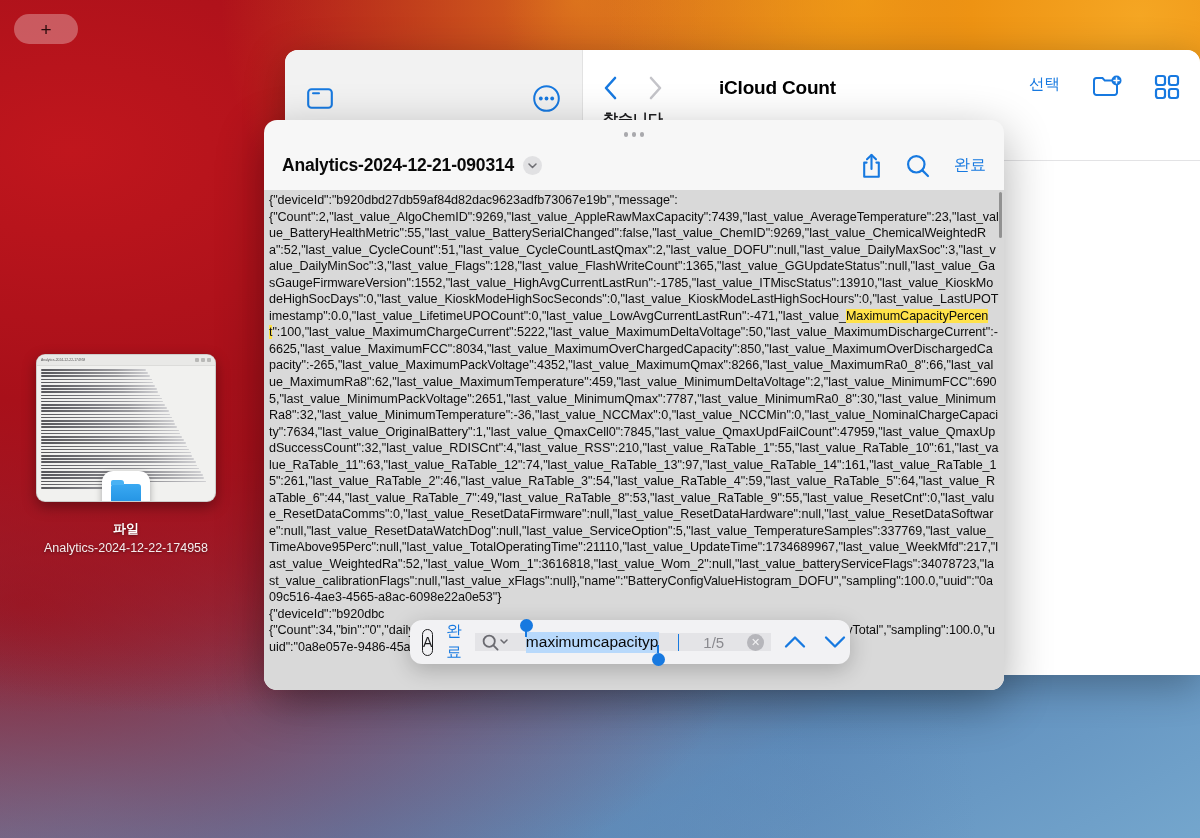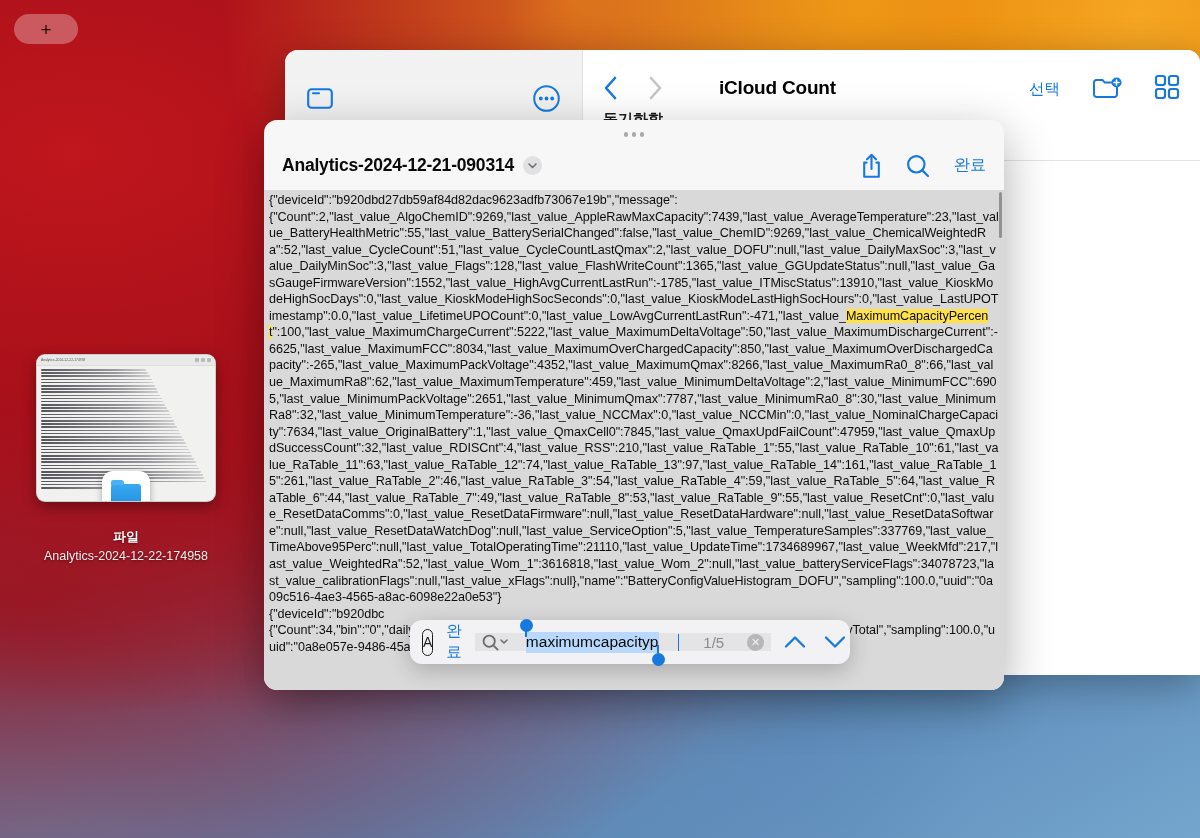--- a/index.html
+++ b/index.html
@@ -65,21 +65,21 @@
   .appcard-icon .folder {
     width: 30px; height: 23px; border-radius: 3px 3px 4px 4px;
     background: linear-gradient(180deg, #3aa9f2 0%, #1f8fe0 100%);
     position: relative;
   }
   .appcard-icon .folder:before {
     content: ""; position: absolute; top: -4px; left: 0; width: 13px; height: 5px;
     background: #49b2f4; border-radius: 2px 3px 0 0;
   }
   .appcard-label {
-    margin-top: 26px; text-align: center; color: #ffffff;
+    margin-top: 18px; text-align: center; color: #ffffff;
     font-size: 13px; font-weight: 700; text-shadow: 0 1px 3px rgba(0,0,0,0.45);
   }
   .appcard-sub {
     margin-top: 3px; text-align: center; color: rgba(255,255,255,0.92);
     font-size: 12.5px; line-height: 15px; text-shadow: 0 1px 3px rgba(0,0,0,0.45);
     word-break: break-all; padding: 0 2px;
   }
 
   
   .files-win {
@@ -105,21 +105,21 @@
   .icon-btn { color: #1779e0; display: flex; align-items: center; justify-content: center; }
 
   .files-main { flex: 1; position: relative; background: #ffffff; }
   .fm-toolbar {
     height: 58px; display: flex; align-items: flex-end; padding: 0 20px 8px 20px; gap: 0;
   }
   .fm-nav { display: flex; align-items: center; gap: 30px; color: #1779e0; }
   .fm-title {
     margin-left: 26px; font-size: 19px; font-weight: 600; color: #000; letter-spacing: -0.2px;
   }
-  .fm-right { margin-left: auto; display: flex; align-items: flex-end; gap: 32px; }
+  .fm-right { margin-left: auto; display: flex; align-items: flex-start; gap: 32px; }
   .fm-right .txtbtn { color: #1779e0; font-size: 15.5px; }
 
   .fm-banner { padding: 2px 20px 10px 20px; }
   .fm-banner .b1 { font-size: 15px; font-weight: 700; color: #1c1c1e; }
   .fm-banner .b2 { font-size: 14.5px; color: #6b6b70; margin-top: 2px; }
   .fm-divider { height: 1px; background: #e3e3e5; margin: 0 0 0 0; }
 
   .fm-grid { display: flex; flex-wrap: wrap; padding: 16px 0 0 4px; gap: 0; }
   .fm-item { width: 122px; text-align: center; padding: 0 6px; margin-bottom: 26px; }
   .thumb-doc {
@@ -389,21 +389,21 @@
                 <rect x="2" y="2" width="9" height="9" rx="2.2" stroke="#1779e0" stroke-width="2.2"></rect>
                 <rect x="15" y="2" width="9" height="9" rx="2.2" stroke="#1779e0" stroke-width="2.2"></rect>
                 <rect x="2" y="15" width="9" height="9" rx="2.2" stroke="#1779e0" stroke-width="2.2"></rect>
                 <rect x="15" y="15" width="9" height="9" rx="2.2" stroke="#1779e0" stroke-width="2.2"></rect>
               </svg>
             </span>
           </div>
         </div>
 
         <div class="fm-banner">
-          <div class="b1">동기화할.</div>
+          <div class="b1">찼습니다.</div>
           <div class="b2">ud와 동기화할 수 없습니다.</div>
         </div>
         <div class="fm-divider"></div>
 
         <div class="fm-grid" id="fileGrid">
             <div class="fm-item">
               <div class="thumb-doc">
                 <span style="width:55%"></span>
                 <span style="width:84%"></span>
                 <span style="width:71%"></span>

